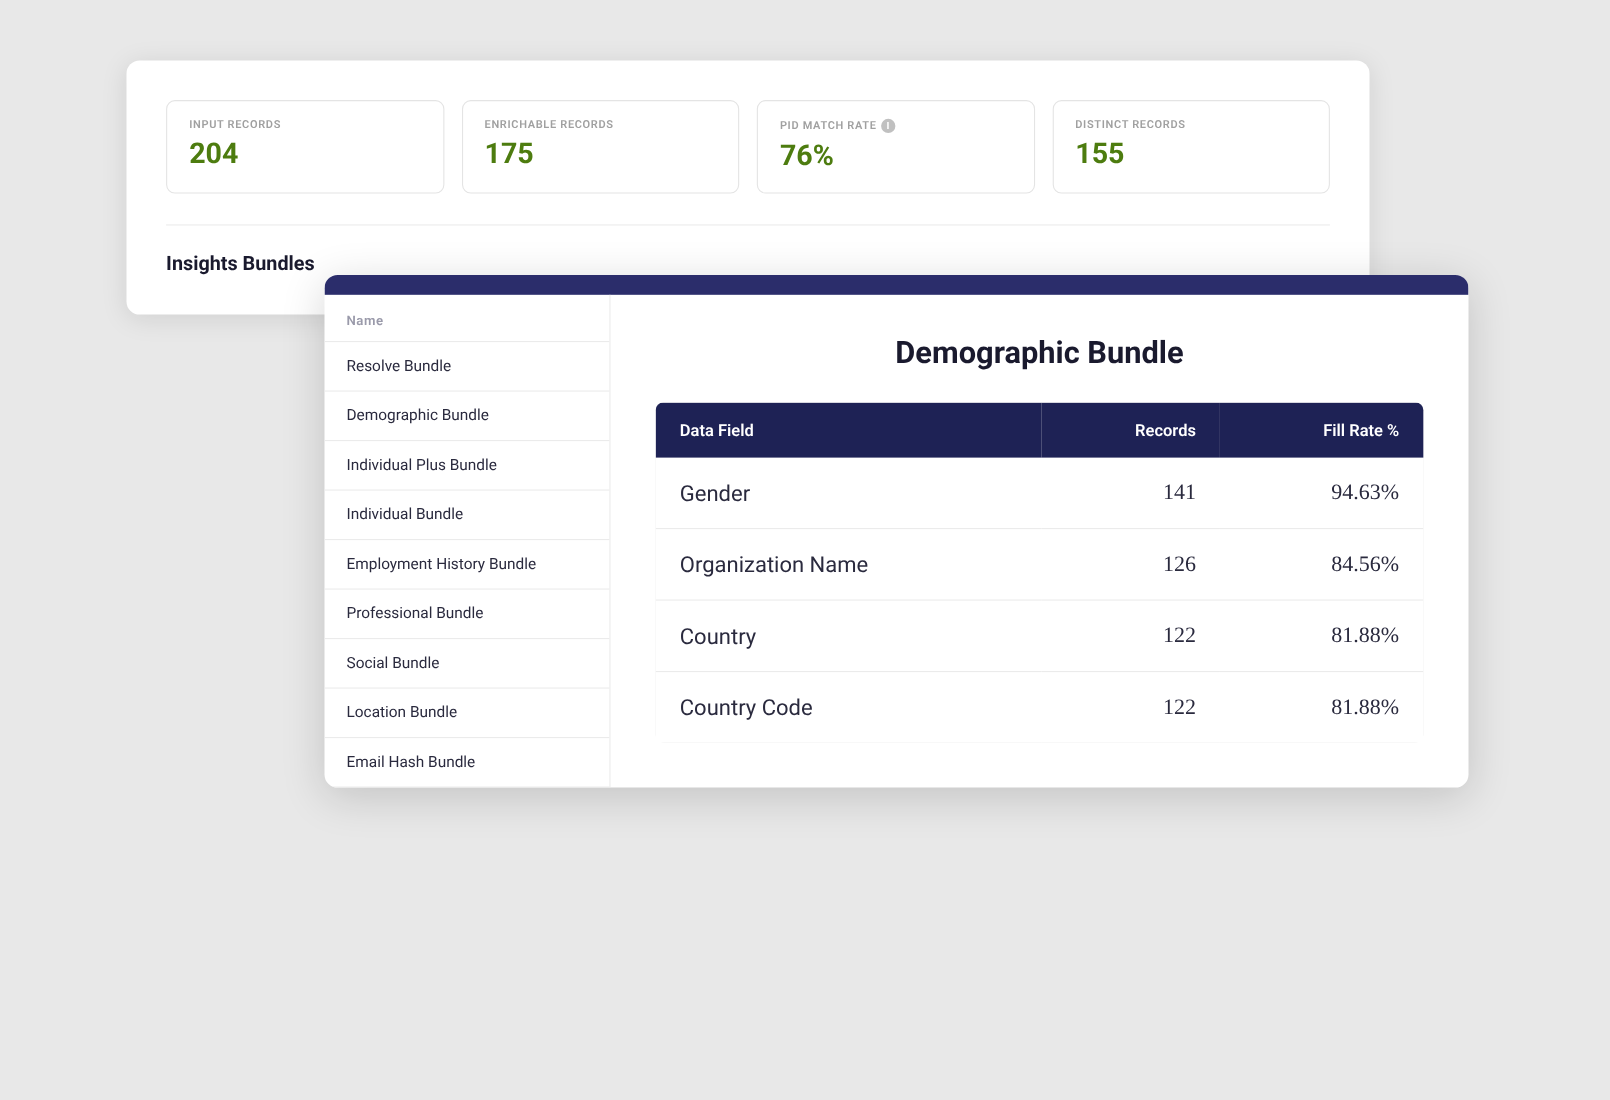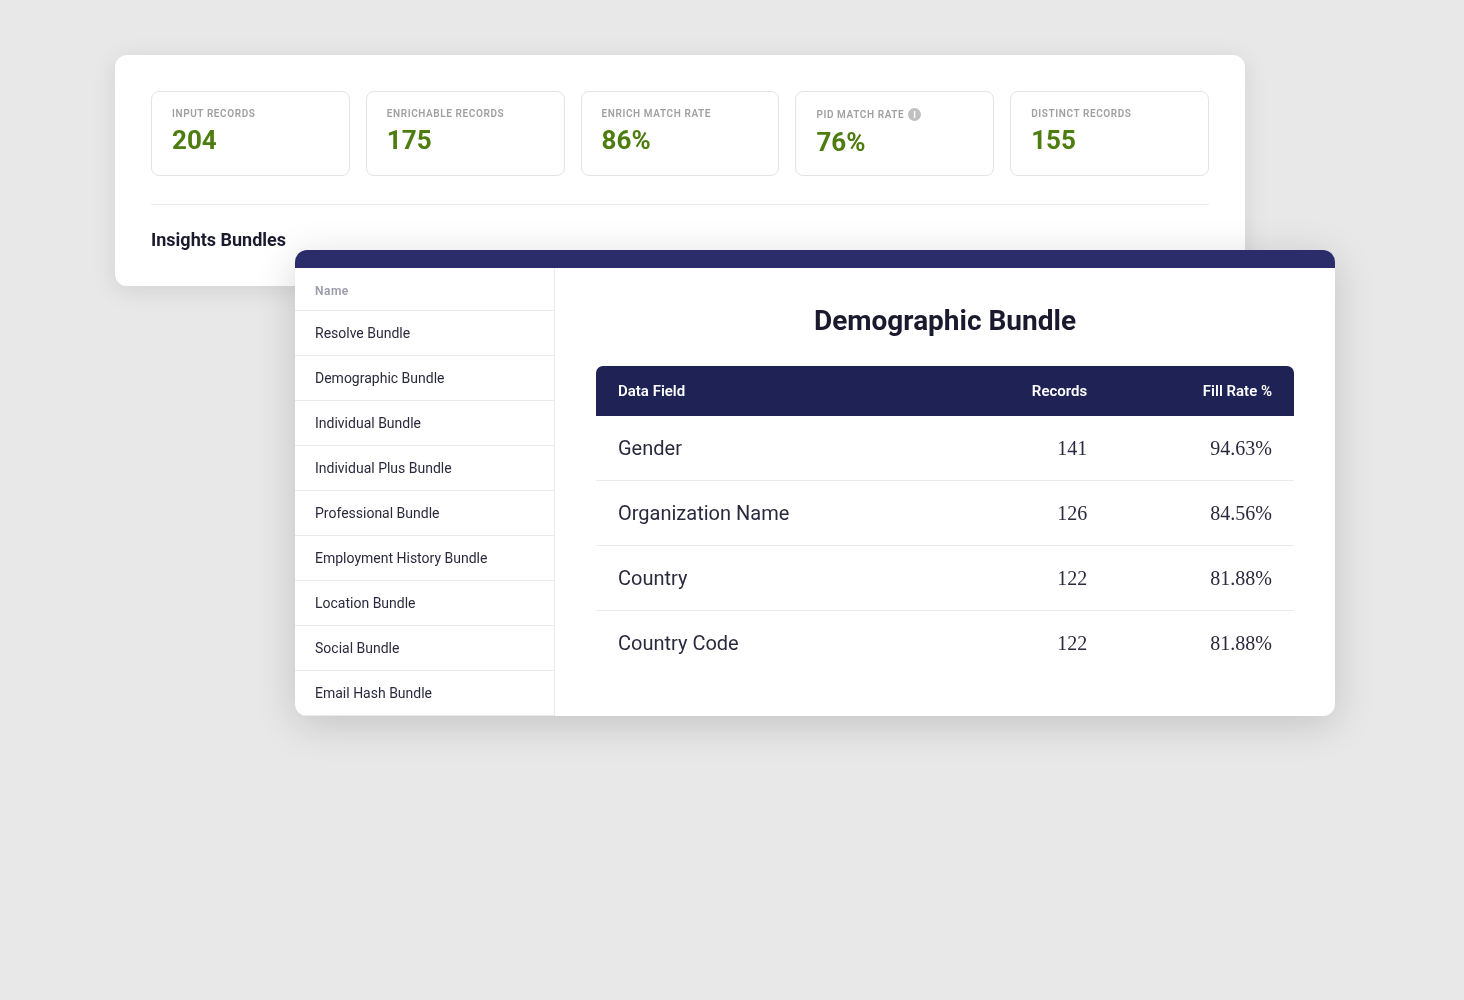--- a/index.html
+++ b/index.html
@@ -205,24 +205,20 @@
 
     <div class="metric-card">
           <div class="metric-label">INPUT RECORDS</div>
           <div class="metric-value">204</div>
         </div>
         <div class="metric-card">
           <div class="metric-label">ENRICHABLE RECORDS</div>
           <div class="metric-value">175</div>
         </div>
         <div class="metric-card">
-          <div class="metric-label">ENRICH MATCH RATE</div>
-          <div class="metric-value">86%</div>
-        </div>
-        <div class="metric-card">
           <div class="metric-label">PID MATCH RATE<span class="metric-info-icon">i</span></div>
           <div class="metric-value">76%</div>
         </div>
         <div class="metric-card">
           <div class="metric-label">DISTINCT RECORDS</div>
           <div class="metric-value">155</div>
         </div>
       </div>
     <div class="divider"></div>
     <div class="insights-title">Insights Bundles</div>
@@ -230,26 +226,26 @@
 
   <div class="front-card">
     <div class="front-card-header"></div>
     <div class="front-card-body">
 
       <div class="sidebar">
         <div class="sidebar-header">Name</div>
 
       <div class="sidebar-item">Resolve Bundle</div>
           <div class="sidebar-item">Demographic Bundle</div>
+          <div class="sidebar-item">Individual Plus Bundle</div>
           <div class="sidebar-item">Individual Bundle</div>
-          <div class="sidebar-item">Individual Plus Bundle</div>
+          <div class="sidebar-item">Employment History Bundle</div>
           <div class="sidebar-item">Professional Bundle</div>
-          <div class="sidebar-item">Employment History Bundle</div>
+          <div class="sidebar-item">Social Bundle</div>
           <div class="sidebar-item">Location Bundle</div>
-          <div class="sidebar-item">Social Bundle</div>
           <div class="sidebar-item">Email Hash Bundle</div>
         </div>
 
       <div class="main-content">
         <div class="bundle-title">Demographic Bundle</div>
         <table class="data-table">
           <thead>
             <tr>
 
             <th>Data Field</th>

